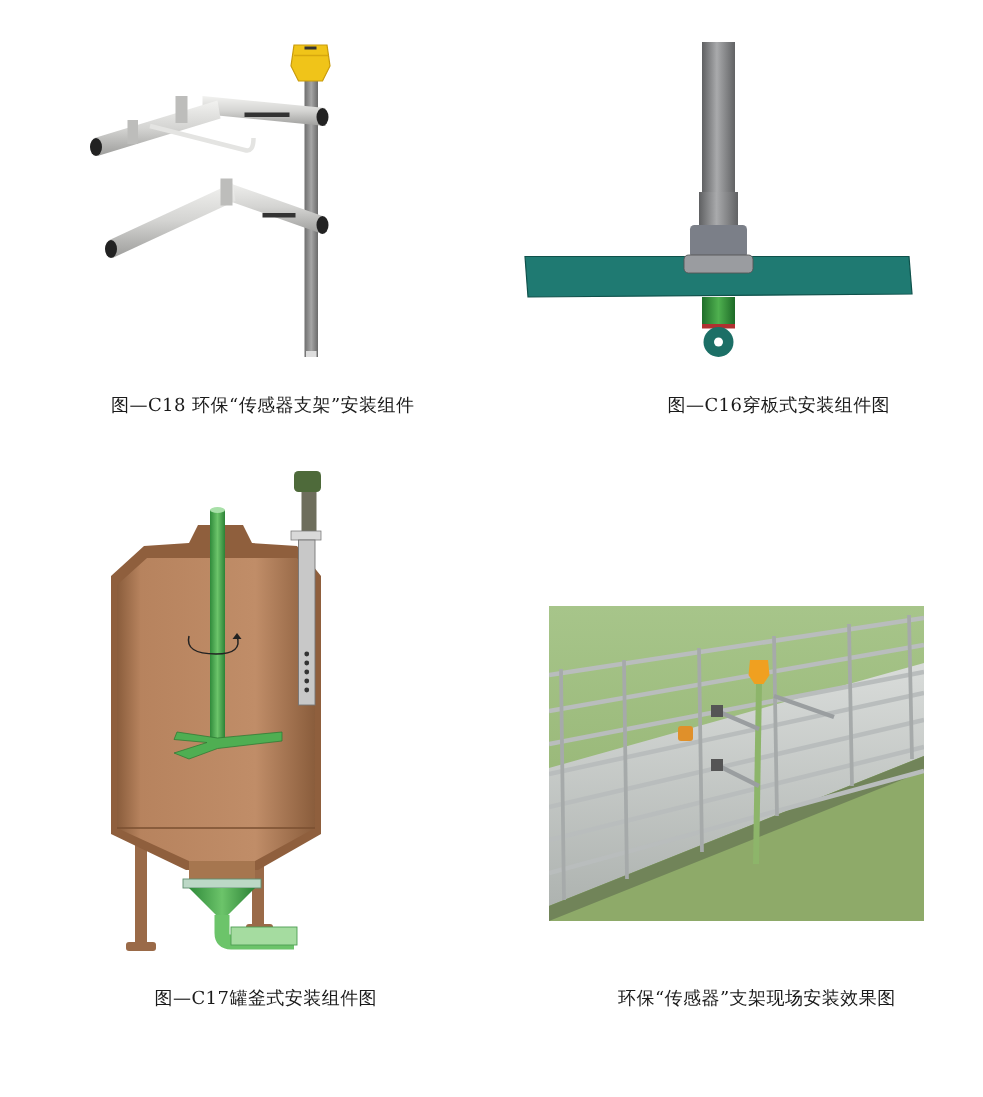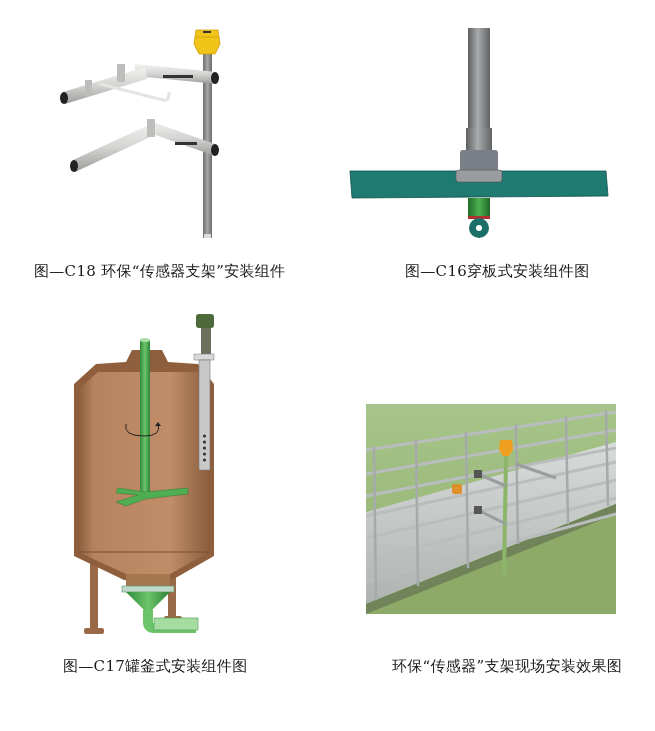--- a/index.html
+++ b/index.html
@@ -1,19 +1,19 @@
 <!DOCTYPE html>
 <html><head>
 <meta charset="utf-8">
 <style>
   html, body { margin: 0; padding: 0; background: #ffffff; }
   body { width: 655px; height: 731px; position: relative; overflow: hidden;
          font-family: "DejaVu Serif", "Liberation Serif", serif; color: #111; }
   .fig { position: absolute; }
-  .caption { position: absolute; font-size: 15px; letter-spacing: 0.3px; white-space: nowrap; color: #1a1a1a; }
+  .caption { position: absolute; font-size: 12px; letter-spacing: 0.3px; white-space: nowrap; color: #1a1a1a; margin-left: 40px; }
   svg { display: block; }
 </style>
 </head>
 <body>
 
 <div class="fig" style="left:55px;top:22px;width:180px;height:220px;">
   <svg width="180" height="220" viewBox="0 0 180 220">
     <defs>
       <linearGradient id="poleG" x1="0" x2="1">
         <stop offset="0" stop-color="#6e6e6e"></stop>
@@ -177,13 +177,13 @@
     <path d="M134,36 L146,36 L147,46 L143,52 L137,52 L133,46 Z" fill="#f0a020"></path>
 
     <line x1="112" y1="70" x2="140" y2="82" stroke="#9a9ea0" stroke-width="3"></line>
     <line x1="112" y1="106" x2="140" y2="120" stroke="#9a9ea0" stroke-width="3"></line>
     <line x1="150" y1="60" x2="190" y2="74" stroke="#9a9ea0" stroke-width="3"></line>
     <rect x="108" y="66" width="8" height="8" fill="#555"></rect>
     <rect x="108" y="102" width="8" height="8" fill="#555"></rect>
     <rect x="86" y="80" width="10" height="10" rx="2" fill="#e0902a"></rect>
   </svg>
 </div>
-<div class="caption" style="left:392px;top:657px;">环保“传感器”支架现场安装效果图</div>
+<div class="caption" style="left:372px;top:657px;">环保“传感器”支架现场安装效果图</div>
 
 </body></html>

